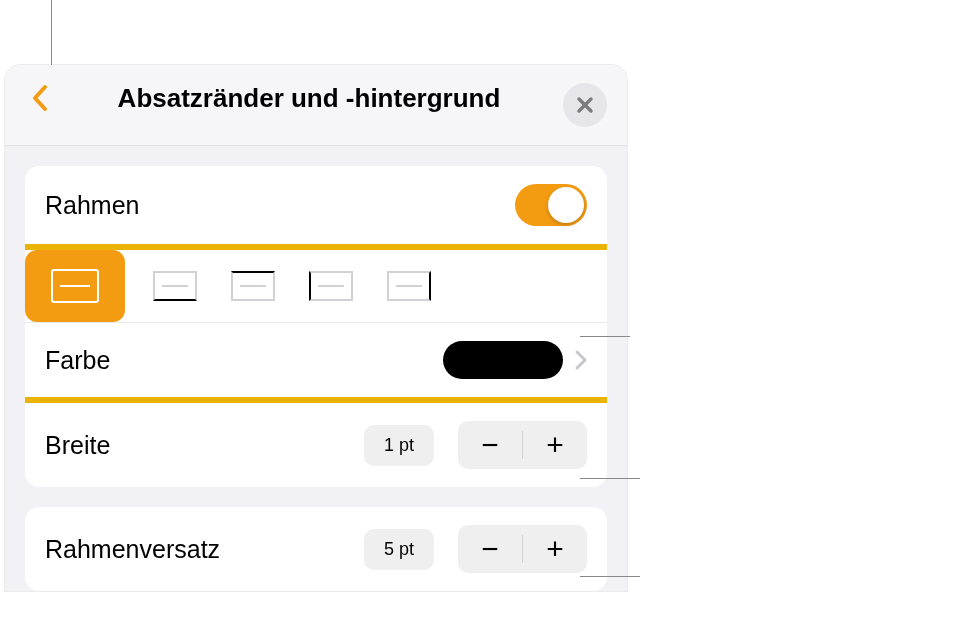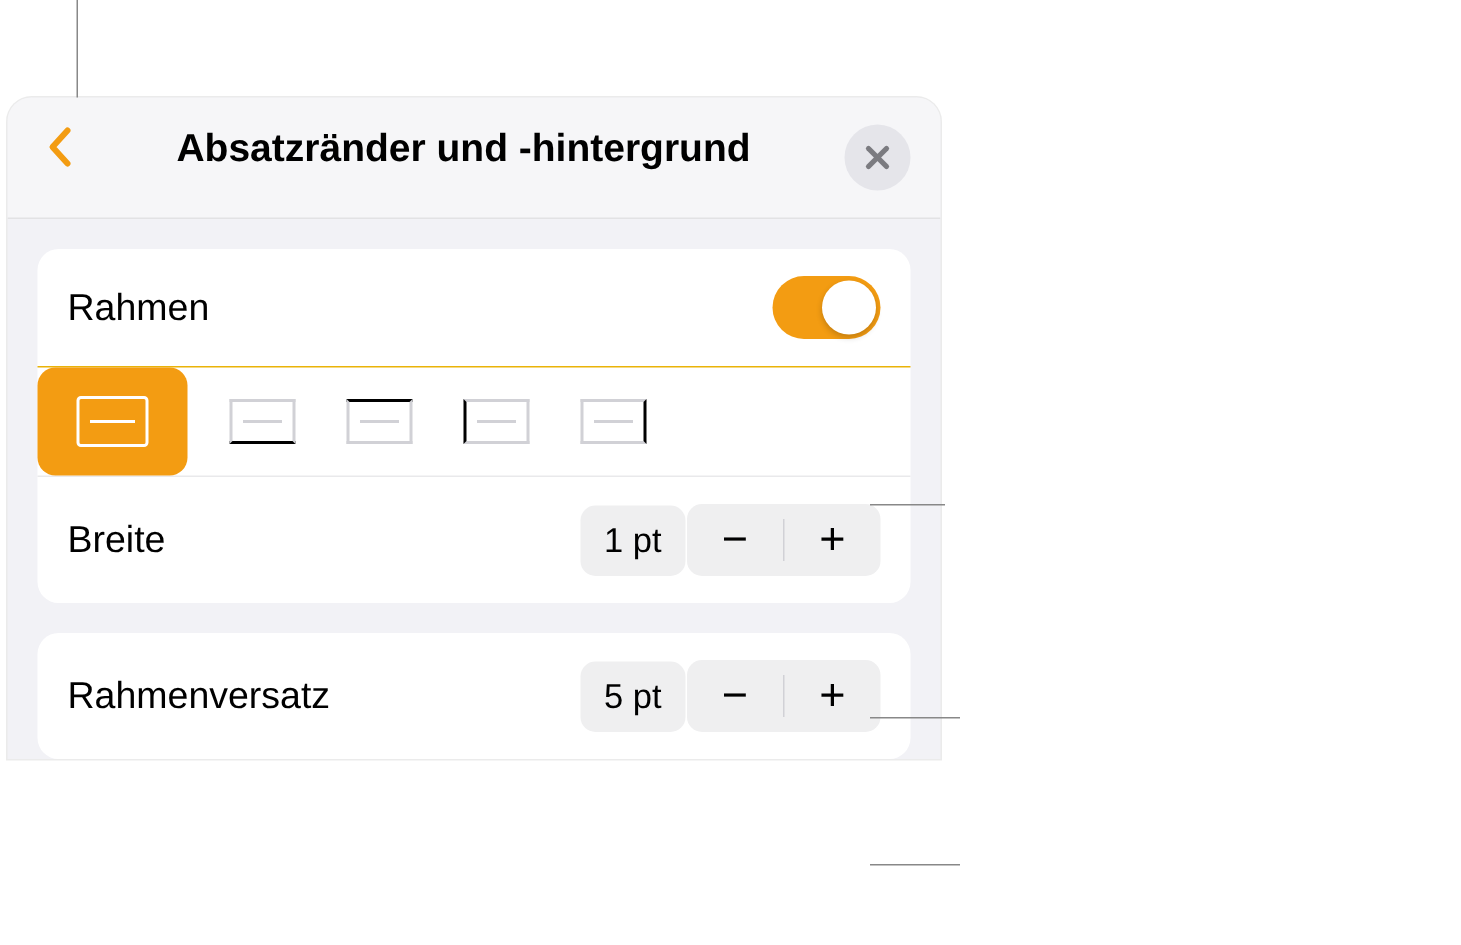--- a/index.html
+++ b/index.html
@@ -57,21 +57,21 @@
     }
     .section {
       background: #fff;
       margin: 20px 20px 0 20px;
       border-radius: 14px;
     }
     .row {
       display: flex;
       align-items: center;
       padding: 18px 20px;
-      border-bottom: 1px solid #eab308;
+      border-bottom: 6px solid #eab308;
       min-height: 60px;
     }
     .row:last-child {
       border-bottom: none;
       justify-content: flex-end;
     }
     .row-label {
       font-size: 25px;
       color: #000;
       flex-shrink: 0;
@@ -177,23 +177,23 @@
       width: 120px;
       height: 38px;
       background: #000;
       border-radius: 19px;
       margin-right: 12px;
     }
     .value-box {
       background: #efeff0;
       padding: 10px 16px;
       border-radius: 10px;
-      font-size: 23px;
+      font-size: 18px;
       color: #000;
-      margin-right: 1px;
+      margin-right: 24px;
       min-width: 70px;
       text-align:center;
     }
     .stepper {
       display: flex;
       background: #efeff0;
       border-radius: 10px;
       overflow: hidden;
     }
     .stepper-btn {
@@ -279,20 +279,30 @@
           </div>
       </div>
       <div class="border-type-btn">
         <div class="border-icon b-right">
             <div class="b-line-thin"></div>
           </div>
       </div>
     </div>
 
 
+    <div class="row">
+      <div class="row-label">Farbe</div>
+      <div class="row-spacer"></div>
+      <div class="color-swatch"></div>
+      <div class="chevron">
+        <svg width="12" height="20" viewBox="0 0 12 20">
+            <polyline points="2,2 10,10 2,18" fill="none" stroke="#c7c7cc" stroke-width="3" stroke-linecap="round" stroke-linejoin="round"></polyline>
+          </svg>
+      </div>
+    </div>
 
     <div class="row">
       <div class="row-label">Breite</div>
       <div class="row-spacer"></div>
       <div class="value-box">1 pt</div>
       <div class="stepper">
         <div class="stepper-btn">−</div>
         <div class="stepper-divider"></div>
         <div class="stepper-btn">+</div>
       </div>

